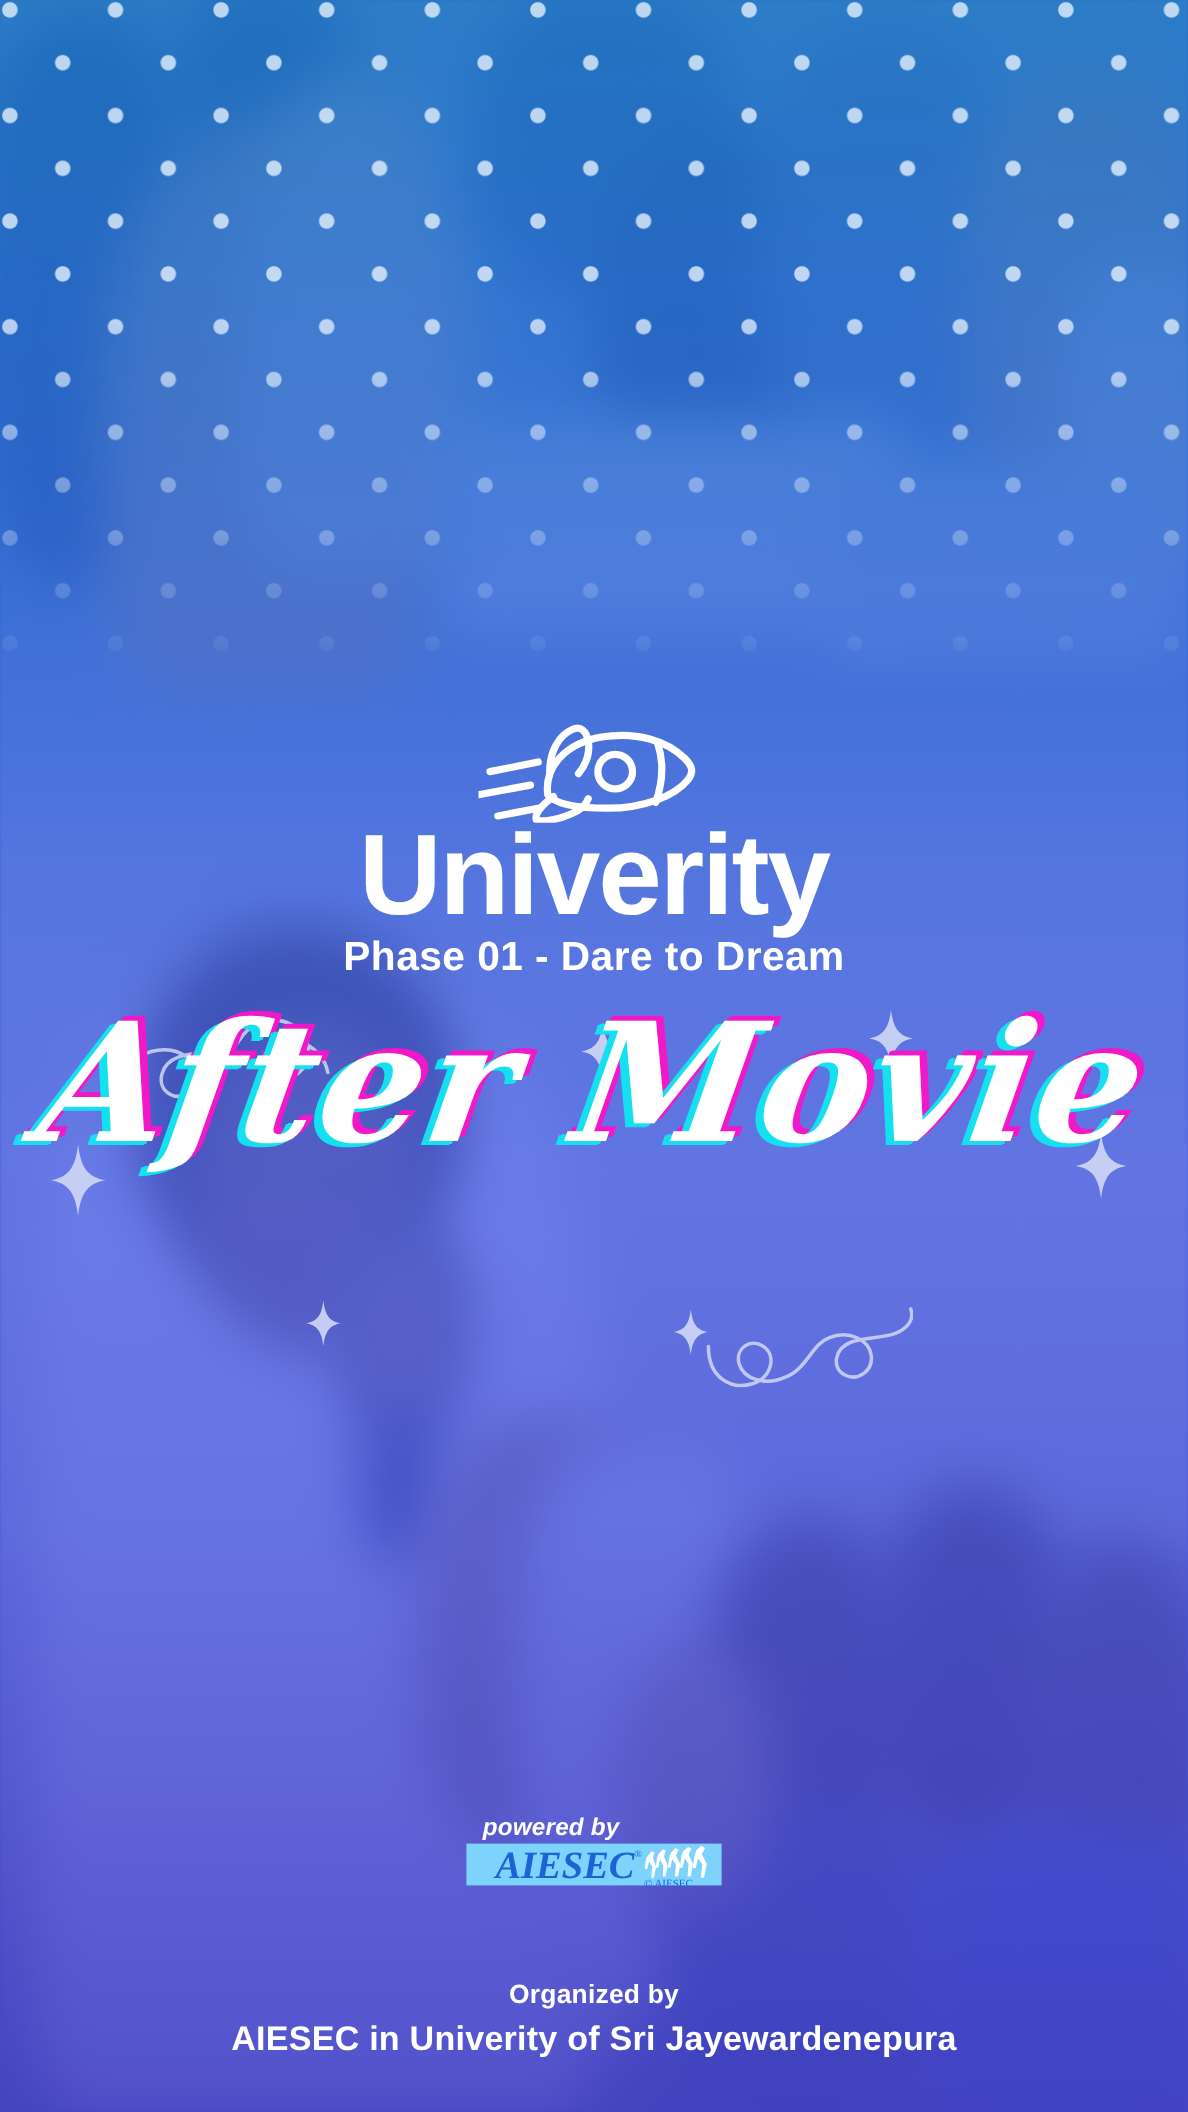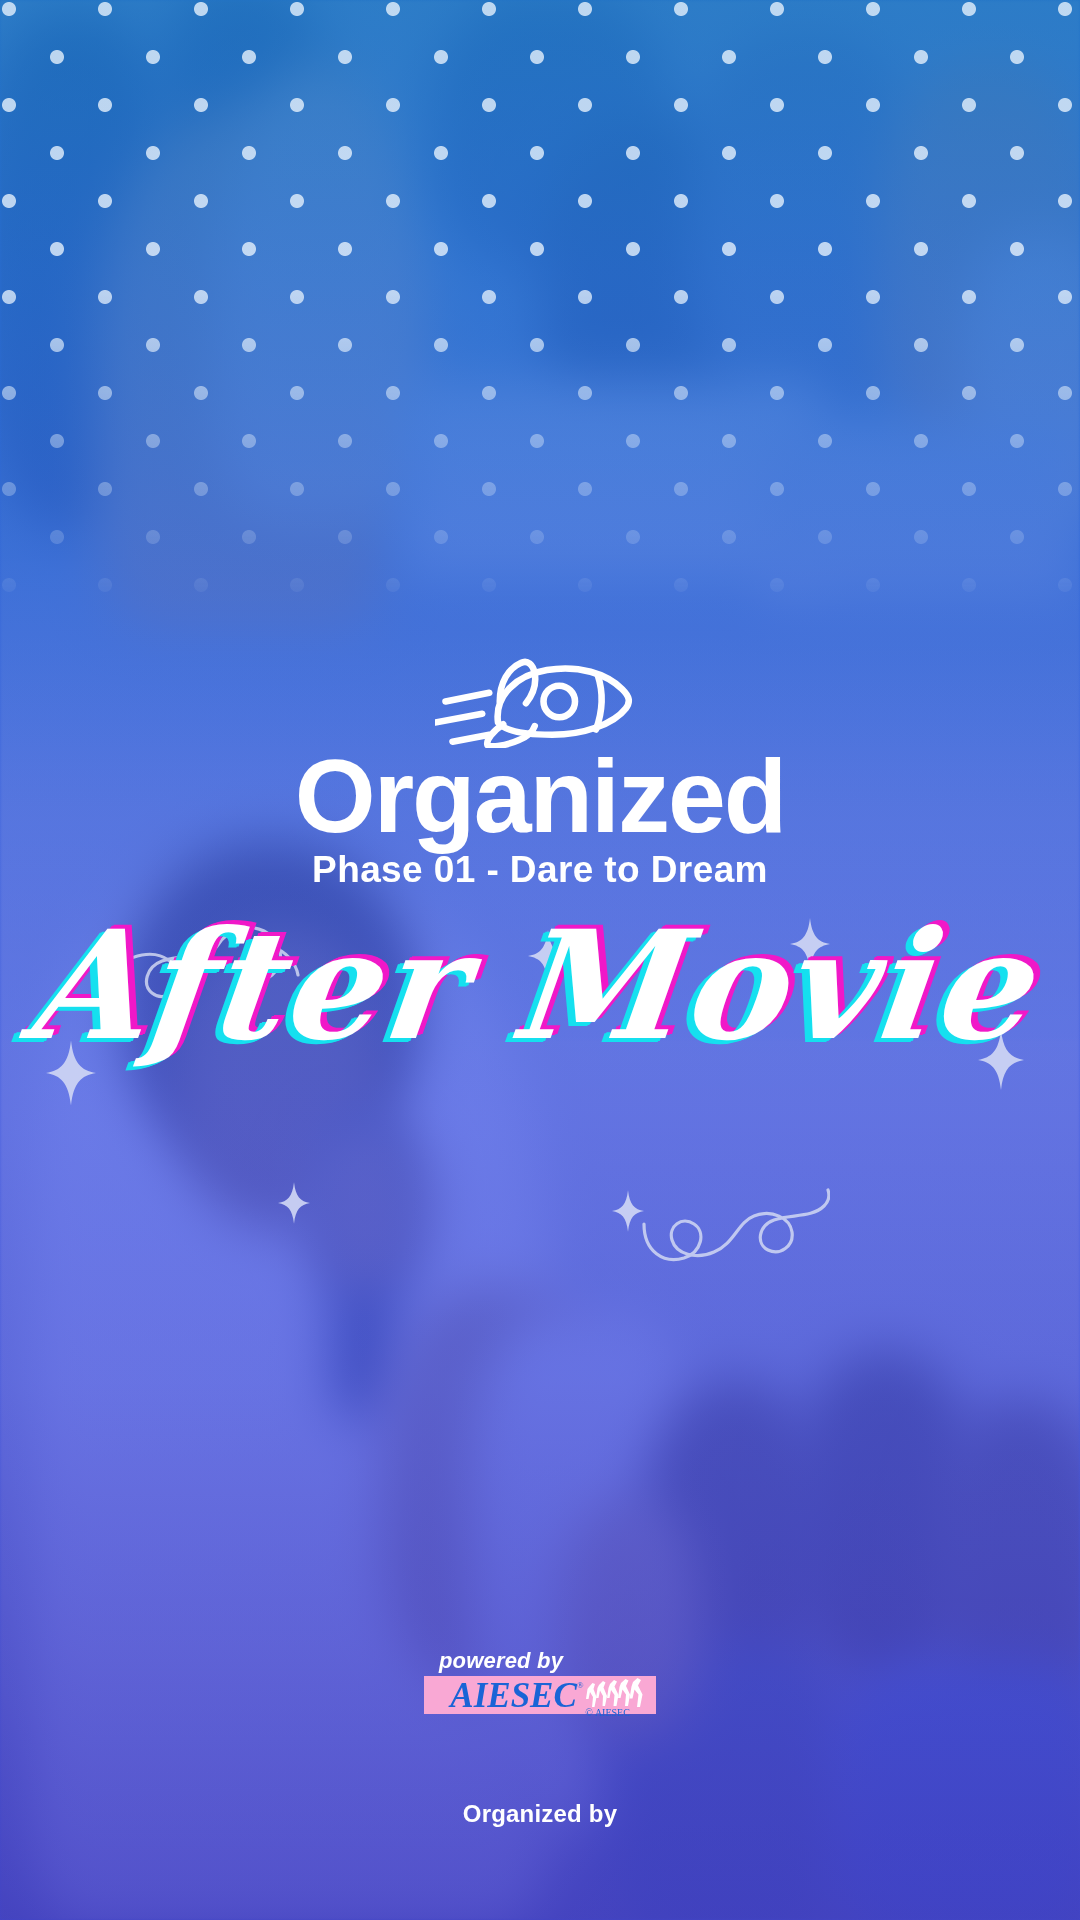--- a/index.html
+++ b/index.html
@@ -230,21 +230,21 @@
     margin-bottom: 2px;
   }
   .aiesec-logo {
     display: inline-block;
     position: relative;
     height: 40px;
   }
   .aiesec-bar {
     display: flex;
     align-items: center;
-    background: #f9a8d4;
+    background: #7dd3fc;
     height: 38px;
     padding: 0 8px 0 26px;
   }
   .aiesec-word {
     color: #1a64d6;
     font-family: "Liberation Serif", serif;
     font-style: italic;
     font-weight: 700;
     font-size: 35px;
     line-height: 1;
@@ -385,21 +385,21 @@
 
           <path d="M186 30 C192 48 192 70 184 92"></path>
 
           <circle cx="142" cy="60" r="18"></circle>
 
           <path d="M12 60 L62 50"></path>
           <path d="M0 84 L54 74"></path>
           <path d="M20 106 L62 98"></path>
         </g>
       </svg>
-      <span class="launchpad-word">Organized</span>
+      <span class="launchpad-word">Univerity</span>
       <span class="phase-line">Phase 01 - Dare to Dream</span>
     </div>
 
     <div class="aftermovie-wrap">
       <span class="aftermovie">After Movie</span>
     </div>
 
     <div class="aiesec-block">
       <span class="powered-by">powered by</span>
       <span class="aiesec-logo">
@@ -415,16 +415,17 @@
               <path d="M94 12 l9-8 7 4 -6 11 9 18 -5 25 -6 0 3-25 -8-10 -4 18 -6 0 4-24 z"></path>
             </g>
           </svg>
         </span>
         <span class="aiesec-copy">© AIESEC</span>
       </span>
     </div>
 
     <div class="organizer">
       <span class="org-line1">Organized by</span>
+      <span class="org-line2">AIESEC in Univerity of Sri Jayewardenepura</span>
     </div>
 
   </div>
 </div>
 
 </body></html>

